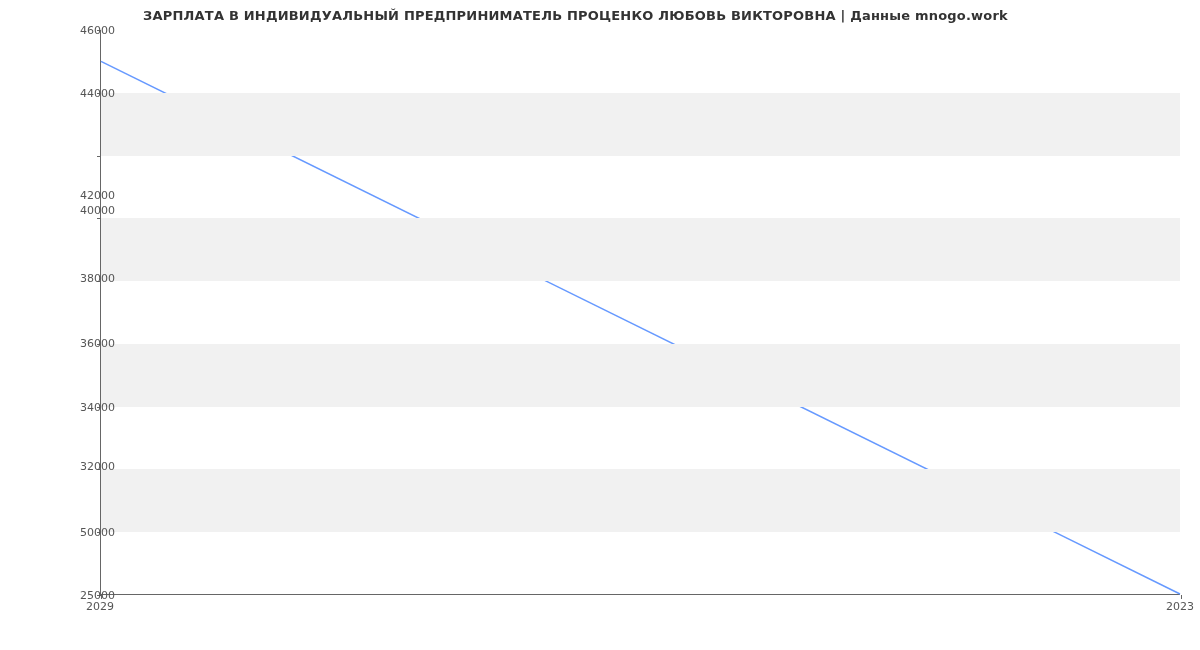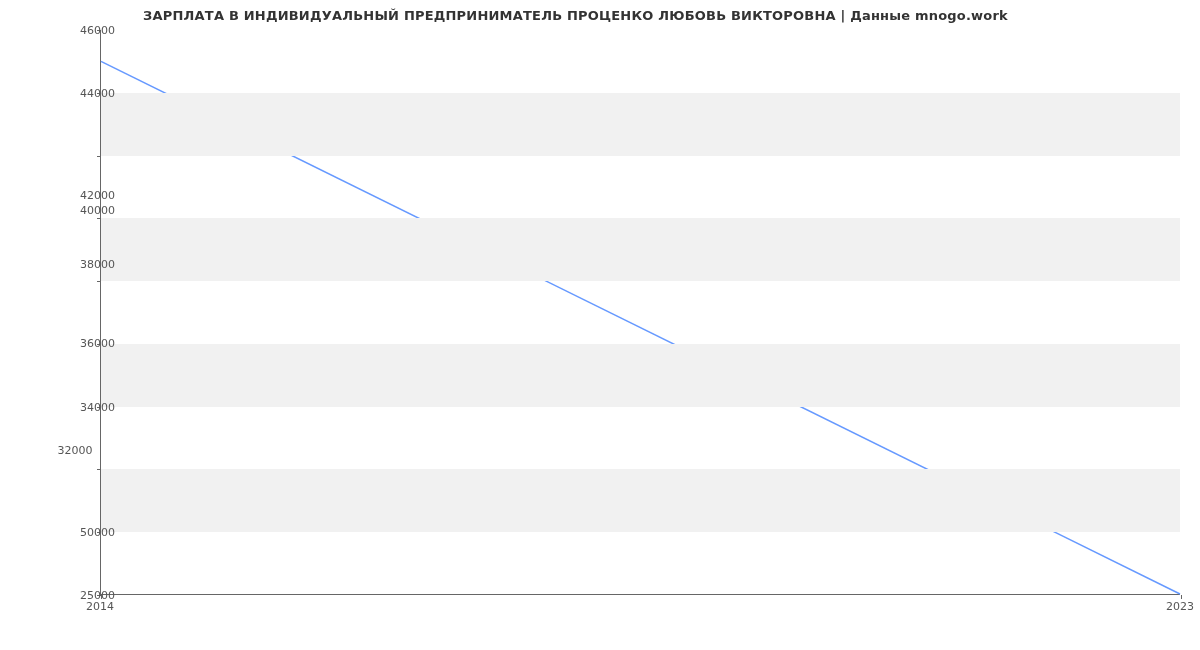--- a/index.html
+++ b/index.html
@@ -106,23 +106,23 @@
       <div class="y-tick-mark" style="top: 188.333px;"></div>
       <div class="y-tick-mark" style="top: 125.556px;"></div>
       <div class="y-tick-mark" style="top: 62.7778px;"></div>
       <div class="y-tick-mark" style="top: 0px;"></div>
       <div class="x-tick-mark" style="left: 0px; top: 565px;"></div>
       <div class="x-tick-mark" style="left: 1080px; top: 565px;"></div>
     </div>
 
 <div class="y-tick" style="top: 595px;">25000</div>
     <div class="y-tick" style="top: 532.222px;">50000</div>
-    <div class="y-tick" style="top: 450px; text-align: center;">32000</div>
+    <div class="y-tick" style="top: 466px;">32000</div>
     <div class="y-tick" style="top: 406.667px;">34000</div>
     <div class="y-tick" style="top: 343px;">36000</div>
-    <div class="y-tick" style="top: 264px;">38000</div>
+    <div class="y-tick" style="top: 278px;">38000</div>
     <div class="y-tick" style="top: 210px;">40000</div>
     <div class="y-tick" style="top: 155.556px; margin-top: 39px;">42000</div>
     <div class="y-tick" style="top: 92.7778px;">44000</div>
     <div class="y-tick" style="top: 30px;">46000</div>
-    <div class="x-tick" style="left: 100px;">2014</div>
+    <div class="x-tick" style="left: 100px;">2029</div>
     <div class="x-tick" style="left: 1180px;">2023</div>
   </div>
 
 </body></html>

